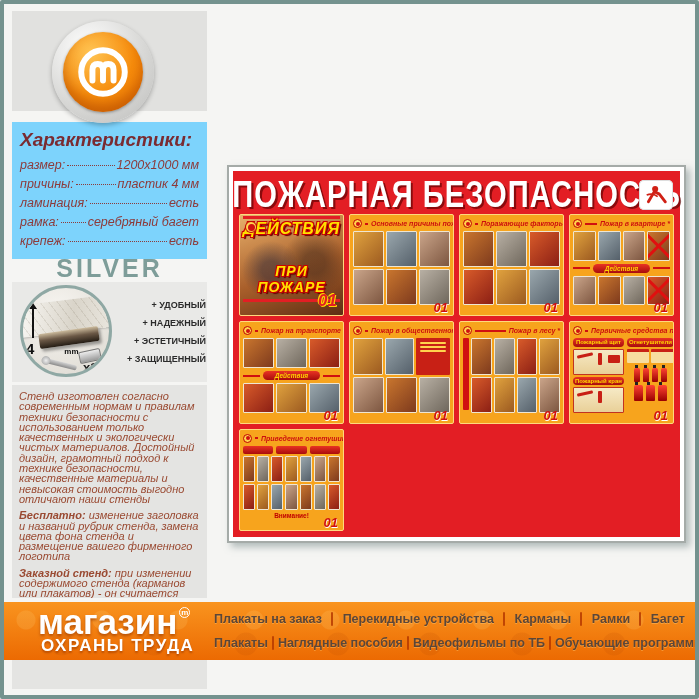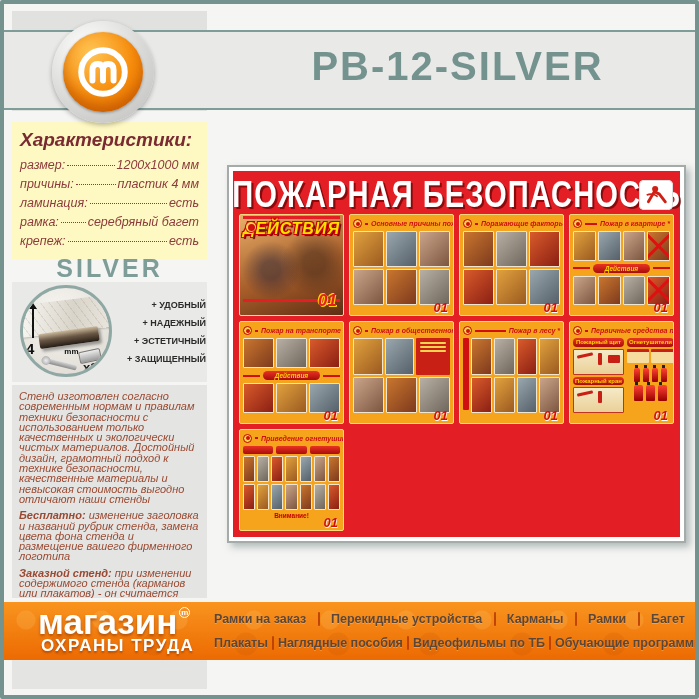--- a/index.html
+++ b/index.html
@@ -8,21 +8,21 @@
   .page-border{position:absolute;inset:0;border:4px solid #74928E;border-radius:2px;pointer-events:none;z-index:60;}
 
   
   .side-top{position:absolute;left:12px;top:11px;width:195px;height:100px;background:#E1E1DF;z-index:1;}
   .band{position:absolute;left:0;right:0;top:30px;height:80px;background:#E9E9E7;border-top:2px solid #7E9D99;border-bottom:2px solid #7E9D99;z-index:2;}
   .band-title{position:absolute;left:235px;width:445px;top:12px;text-align:center;font-size:40px;font-weight:bold;color:#74938F;letter-spacing:2px;white-space:nowrap;}
   .logo-ring{position:absolute;left:52px;top:21px;width:102px;height:102px;border-radius:50%;background:radial-gradient(circle at 35% 28%,#ffffff,#d9d9d7 55%,#bcbcba);box-shadow:0 2px 5px rgba(0,0,0,.28);z-index:5;display:flex;align-items:center;justify-content:center;}
   .logo-orb{width:80px;height:80px;border-radius:50%;background:radial-gradient(circle at 35% 26%,#FFC453,#F68B0B 55%,#E66E00);box-shadow:inset 0 -8px 12px rgba(160,60,0,.45),0 1px 3px rgba(0,0,0,.35);display:flex;align-items:center;justify-content:center;}
 
   
-  .char{position:absolute;left:12px;top:122px;width:195px;height:137px;background:#fef9c3;padding:6px 8px;z-index:3;}
+  .char{position:absolute;left:12px;top:122px;width:195px;height:137px;background:#7dd3fc;padding:6px 8px;z-index:3;}
   .char-title{font-style:italic;font-weight:bold;font-size:19px;color:#7A2B31;margin:1px 0 7px;}
   .spec-row{display:flex;align-items:baseline;font-style:italic;font-size:12.5px;color:#8C3A3A;height:19px;justify-content:center;}
   .spec-row .lbl,.spec-row .val{white-space:nowrap;}
   .spec-row .dots{flex:1;border-bottom:1px dotted #8C3A3A;margin:0 2px;transform:translateY(-3px);}
   .silver{position:absolute;left:12px;top:254px;width:195px;text-align:center;font-weight:bold;font-size:25px;color:#7E9D99;letter-spacing:3px;z-index:3;}
   .diag{position:absolute;left:12px;top:282px;width:195px;height:100px;background:#E9E9E7;z-index:3;}
   .diag-circle{position:absolute;left:8px;top:3px;width:92px;height:92px;border-radius:50%;border:3px solid #8FA8A4;background:radial-gradient(circle at 40% 30%,#f8f6f2,#dcd8d0);overflow:hidden;}
   .sheet{position:absolute;left:-10px;top:12px;width:110px;height:32px;background:linear-gradient(100deg,#fdfcf9,#d9d4c9 55%,#efece5);transform:rotate(-7deg);box-shadow:0 1px 2px rgba(0,0,0,.2);}
   .sheet::after{content:'';position:absolute;inset:0;background:repeating-linear-gradient(60deg,transparent 0 6px,rgba(120,110,90,.15) 6px 7px);}
   .mold{position:absolute;left:16px;top:42px;width:60px;height:15px;background:linear-gradient(#cdbc9e,#6b5846 45%,#241c14);transform:rotate(-8deg);border-radius:2px;box-shadow:2px 3px 3px rgba(0,0,0,.35);}
@@ -112,23 +112,20 @@
   .nitem{color:#5C4638;font-weight:bold;font-size:12.5px;white-space:nowrap;cursor:pointer;text-shadow:0 1px 0 rgba(255,200,110,.45);}
   .nsep{width:2px;height:14px;background:#B63A00;opacity:.85;border-radius:1px;flex:none;margin:0 4px;}
 </style>
 </head>
 <body>
 
 <div class="page">
 
   <div class="side-top"></div>
 
-  <div class="band">
-    <div class="band-title">PB-12-SILVER</div>
-  </div>
 
   <div class="logo-ring">
     <div class="logo-orb">
       <svg viewBox="0 0 100 100" width="66" height="66" aria-hidden="true">
         <circle cx="50" cy="50" r="33" fill="none" stroke="#ffffff" stroke-width="9"></circle>
         <path d="M34 63 V47 q0-9 8-9 t8 9 v16 M50 47 q0-9 8-9 t8 9 v16" fill="none" stroke="#ffffff" stroke-width="9" stroke-linecap="round" stroke-linejoin="round"></path>
       </svg>
     </div>
   </div>
 
@@ -202,20 +199,21 @@
             <path d="M5 13 Q12 10 18 15" stroke="#D02015" fill="none" stroke-width="2"></path>
           </svg>
         </div>
       </div>
       <div class="pgrid" id="pgrid">
           <div class="panel cover">
             <span class="emblem"></span>
             <div class="cv-rule" style="top: 1px;"></div>
             <div class="cv-rule" style="bottom: 13px;"></div>
             <div class="cv1">ДЕЙСТВИЯ</div>
+            <div class="cv2">ПРИ ПОЖАРЕ</div>
             <div class="cv-num">01</div>
           </div>
           <div class="panel">
             <div class="p-head">
               <span class="emblem"></span>
               <span class="p-line"></span>
               <span class="p-title">Основные причины пожаров *</span>
             </div>
             <div class="p-body">
               <div class="p-row">
@@ -428,21 +426,21 @@
     </div>
   </div>
 
   <div class="fbar">
     <div class="flogo">
       <div class="fl1"><span>магазин</span><span class="fmark">m</span></div>
       <div class="fl2">ОХРАНЫ ТРУДА</div>
     </div>
     <div class="fnav">
       <div class="nrow" id="nav1">
-          <span class="nitem">Рамки на заказ</span>
+          <span class="nitem">Плакаты на заказ</span>
           <span class="nsep"></span>
           <span class="nitem">Перекидные устройства</span>
           <span class="nsep"></span>
           <span class="nitem">Карманы</span>
           <span class="nsep"></span>
           <span class="nitem">Рамки</span>
           <span class="nsep"></span>
           <span class="nitem">Багет</span>
         </div>
       <div class="nrow" id="nav2">

